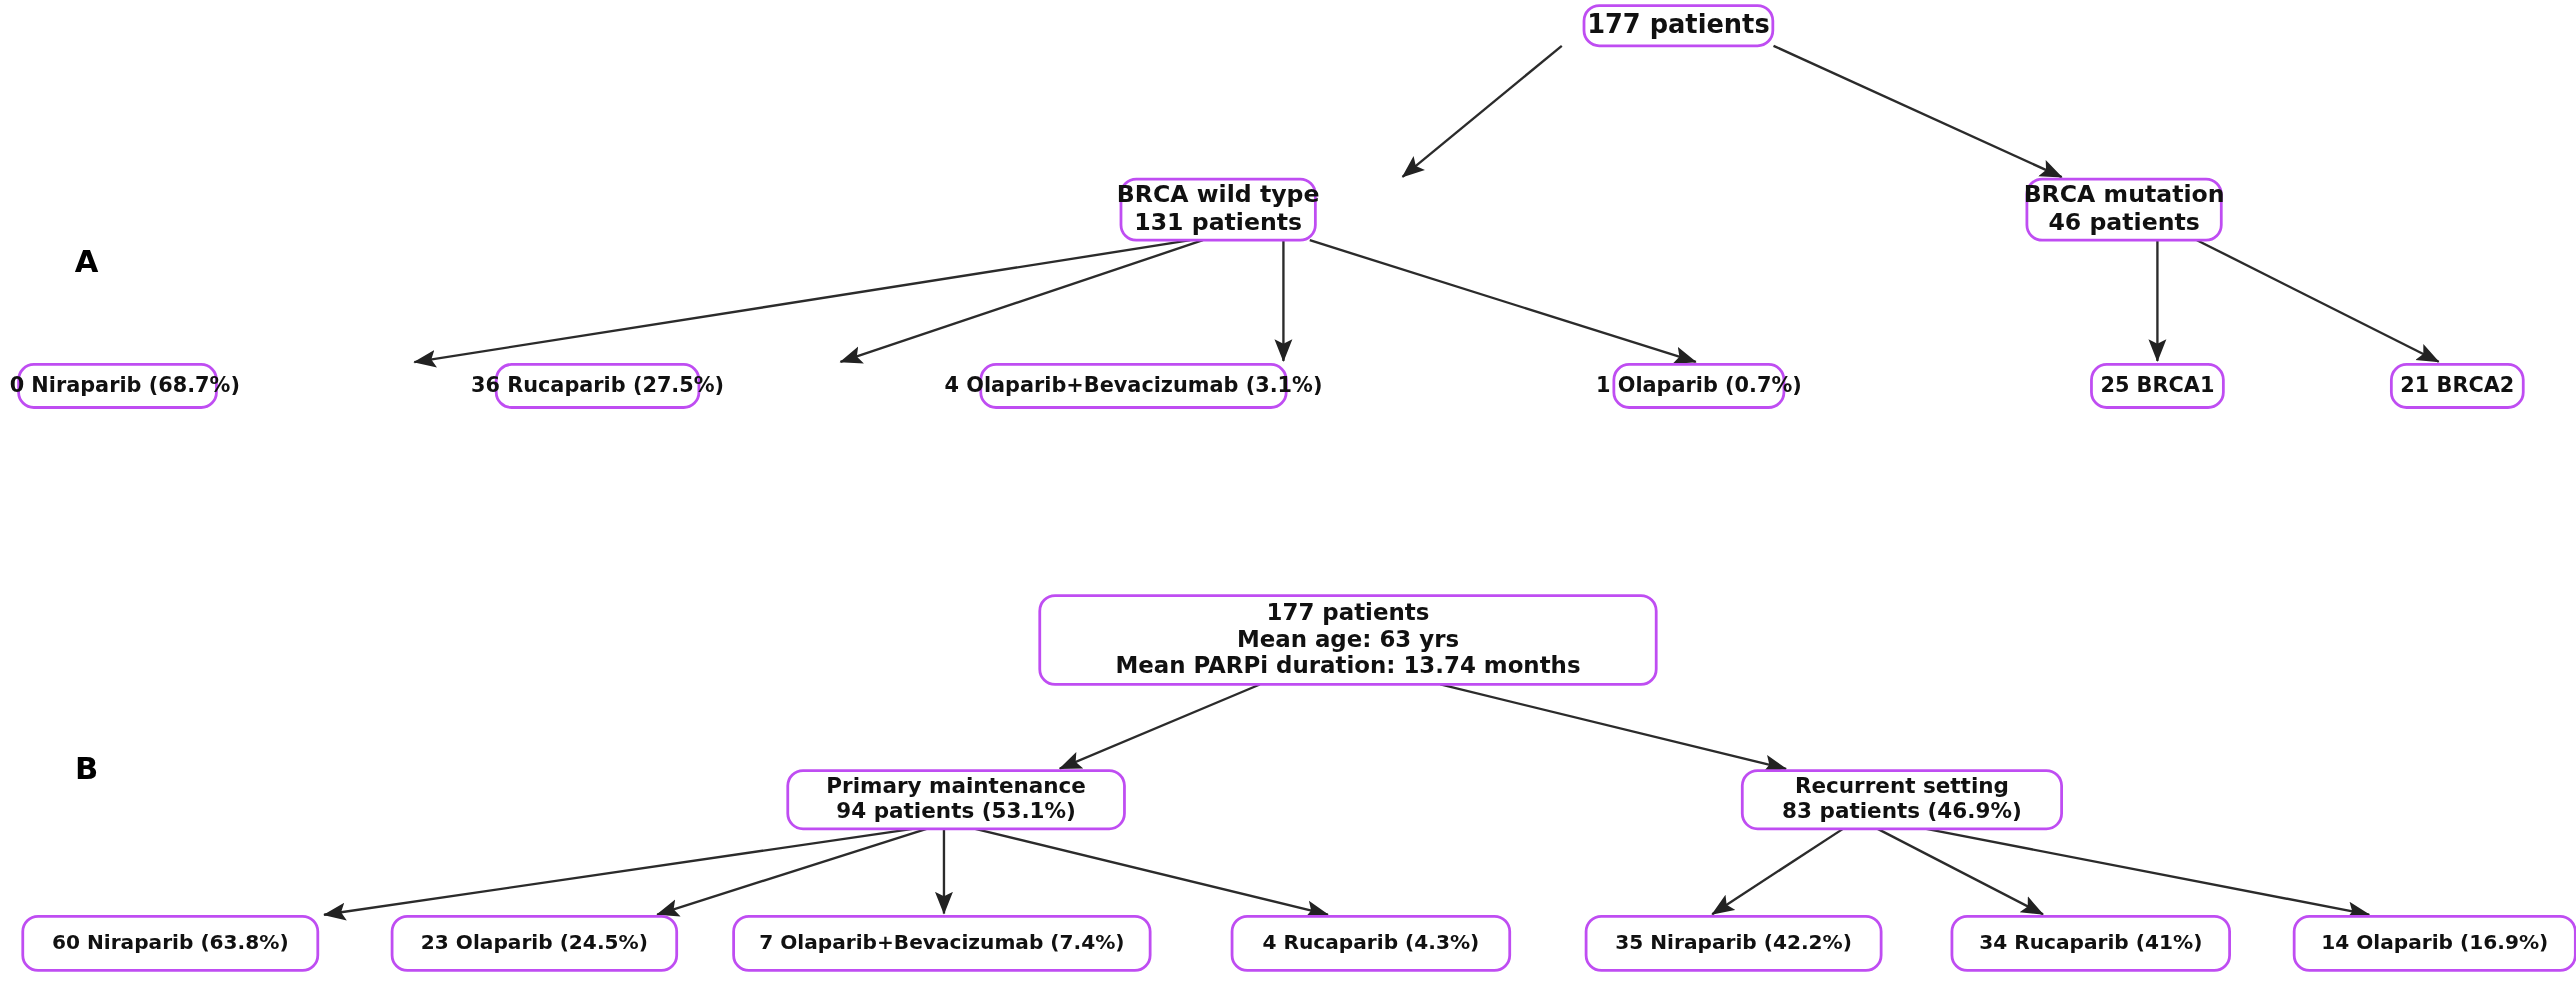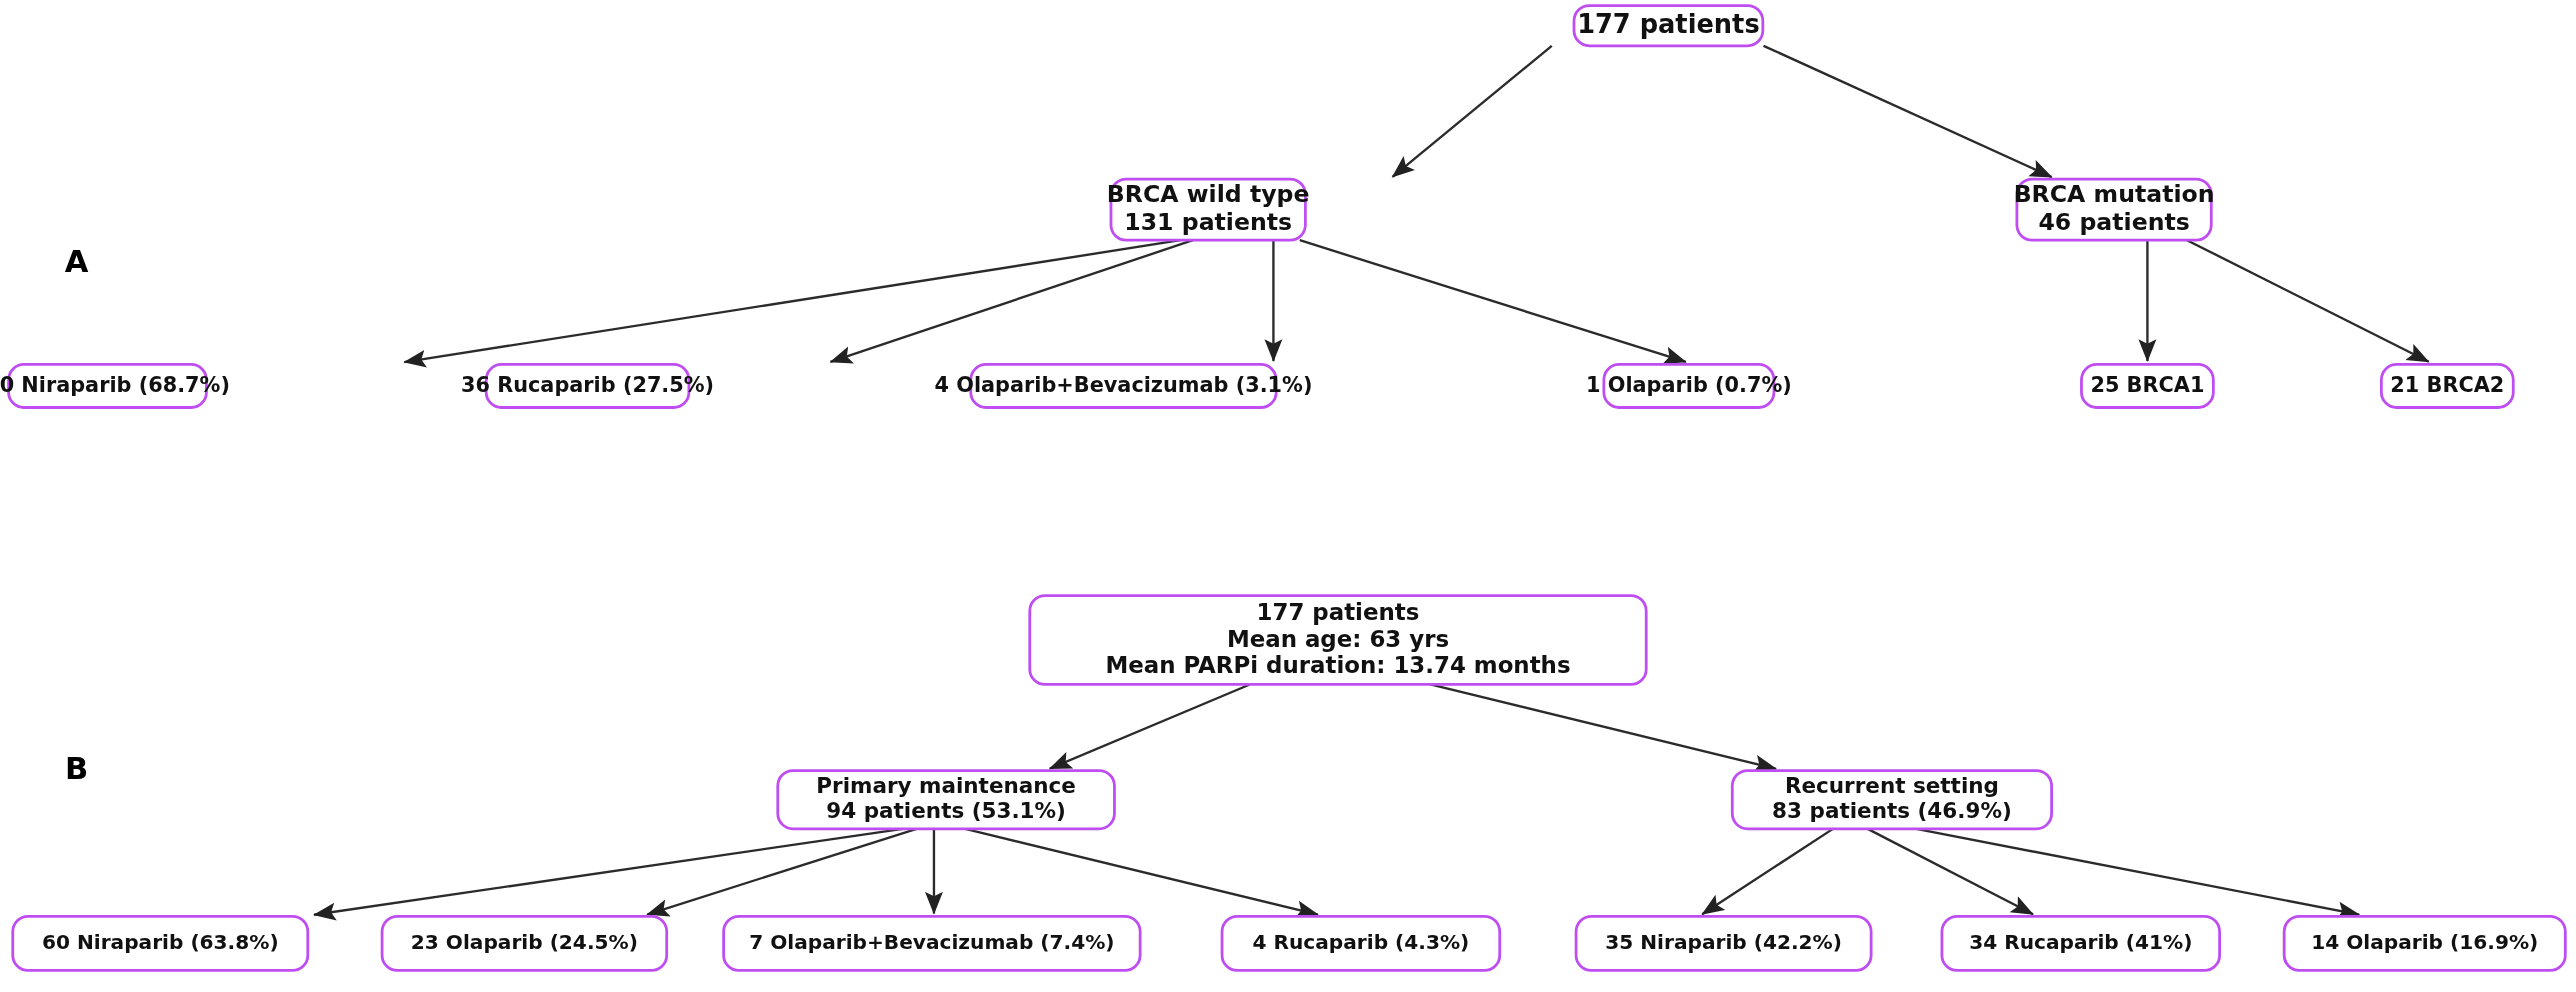--- a/index.html
+++ b/index.html
@@ -12,20 +12,21 @@
     height: 992px;
     font-family: "DejaVu Sans", sans-serif;
     position: relative;
     overflow: hidden;
   }
   #flow-root {
     position: absolute;
     top: 0; left: 0;
     width: 2046px;
     height: 992px;
+    padding-left: 10px;
   }
   svg.flow-canvas {
     display: block;
     width: 2576px;
     height: 992px;
   }
   .node-box {
     fill: #ffffff;
     stroke: #bf4df2;
     stroke-width: 4;

